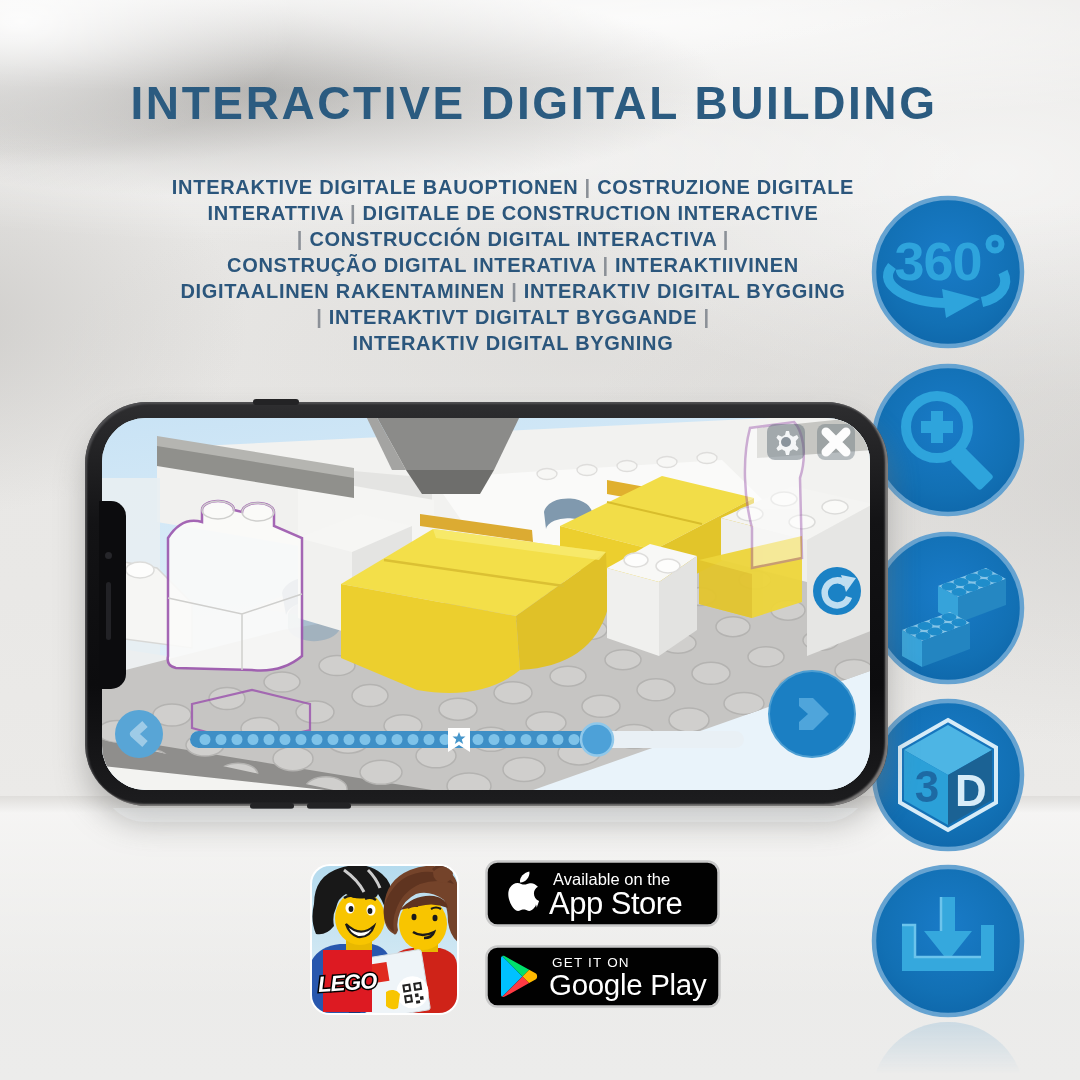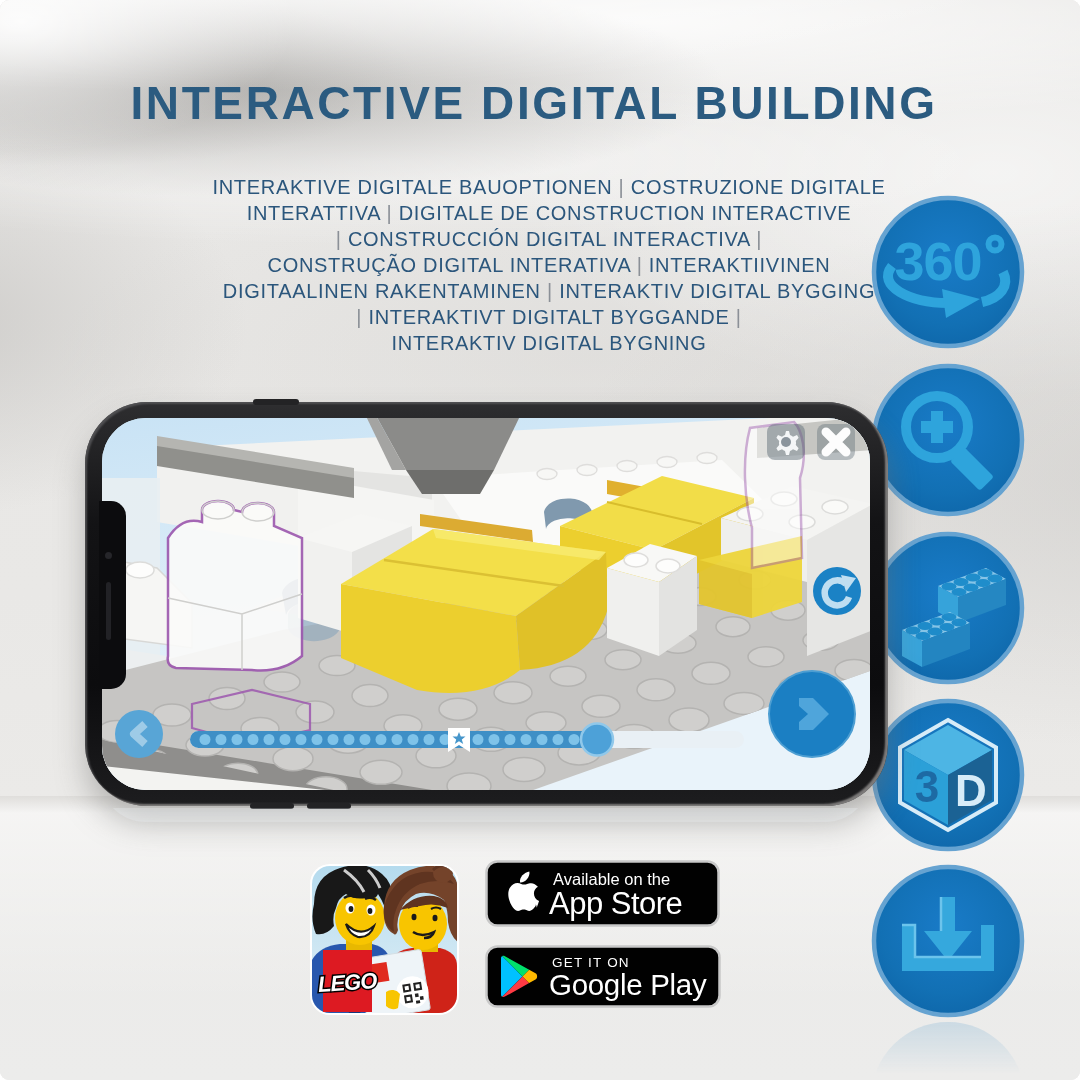--- a/index.html
+++ b/index.html
@@ -1,17 +1,17 @@
 <!DOCTYPE html>
 <html><head>
 <meta charset="utf-8">
 <style>
   html,body{margin:0;padding:0;}
   #canvas{position:relative;width:1080px;height:1080px;overflow:hidden;
-    background:#e9e8e6;font-family:"Liberation Sans",sans-serif;border-radius:9px;}
+    background:#e9e8e6;font-family:"Liberation Sans",sans-serif;}
   .abs{position:absolute;}
 </style>
 </head>
 <body>
 <div id="canvas">
 
   <div class="abs" style="left:0;top:0;width:1080px;height:1080px;
     background:
       radial-gradient(1500px 260px at 18% -6%, rgba(255,255,255,0.95) 0%, rgba(255,255,255,0) 60%),
       radial-gradient(420px 200px at 2% 2%, rgba(255,255,255,0.9) 0%, rgba(255,255,255,0) 65%),
@@ -25,21 +25,21 @@
       radial-gradient(900px 300px at 55% 33%, rgba(209,207,204,0.35) 0%, rgba(209,207,204,0) 60%),
       linear-gradient(180deg,#e7e6e4 0%,#e9e8e6 55%,#ebeae8 74%,#ececeb 100%);"></div>
 
   <div class="abs" style="left:0;top:796px;width:1080px;height:284px;
     background:linear-gradient(180deg,rgba(214,212,209,0.55) 0%,rgba(255,255,255,0.5) 6%,rgba(255,255,255,0) 72%);"></div>
 
   <div class="abs" style="left:0;top:76px;width:1068px;text-align:center;
     font-size:46px;font-weight:bold;color:#2b5b80;letter-spacing:2.6px;">INTERACTIVE DIGITAL BUILDING</div>
 
   <div class="abs" style="left:0;top:174px;width:1026px;text-align:center;
-    font-size:20px;font-weight:normal;color:#2b567c;letter-spacing:0.7px;line-height:26px;padding-left:36px;">
+    font-size:20px;font-weight:bold;color:#2b567c;letter-spacing:0.7px;line-height:26px;">
     INTERAKTIVE DIGITALE BAUOPTIONEN <span style="color:#8b9097">|</span> COSTRUZIONE DIGITALE<br>
     INTERATTIVA <span style="color:#8b9097">|</span> DIGITALE DE CONSTRUCTION INTERACTIVE<br>
     <span style="color:#8b9097">|</span> CONSTRUCCIÓN DIGITAL INTERACTIVA <span style="color:#8b9097">|</span><br>
     CONSTRUÇÃO DIGITAL INTERATIVA <span style="color:#8b9097">|</span> INTERAKTIIVINEN<br>
     DIGITAALINEN RAKENTAMINEN <span style="color:#8b9097">|</span> INTERAKTIV DIGITAL BYGGING<br>
     <span style="color:#8b9097">|</span> INTERAKTIVT DIGITALT BYGGANDE <span style="color:#8b9097">|</span><br>
     INTERAKTIV DIGITAL BYGNING
   </div>
 
   <svg class="abs" style="left:860px;top:180px;" width="220" height="900" viewBox="0 0 220 900">

